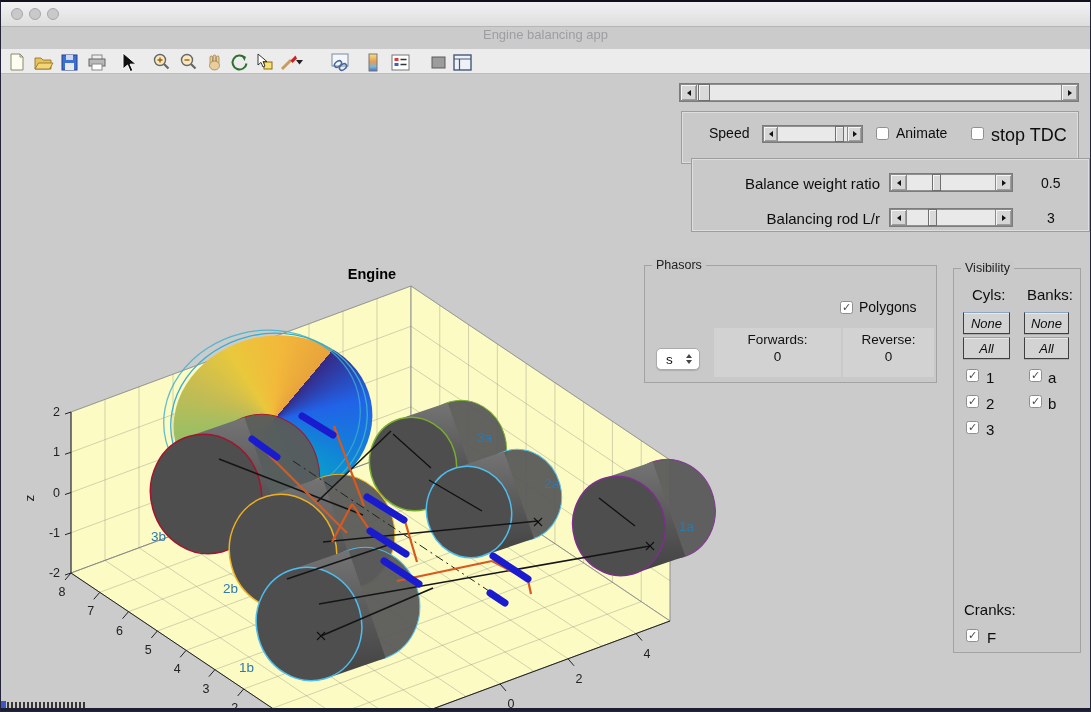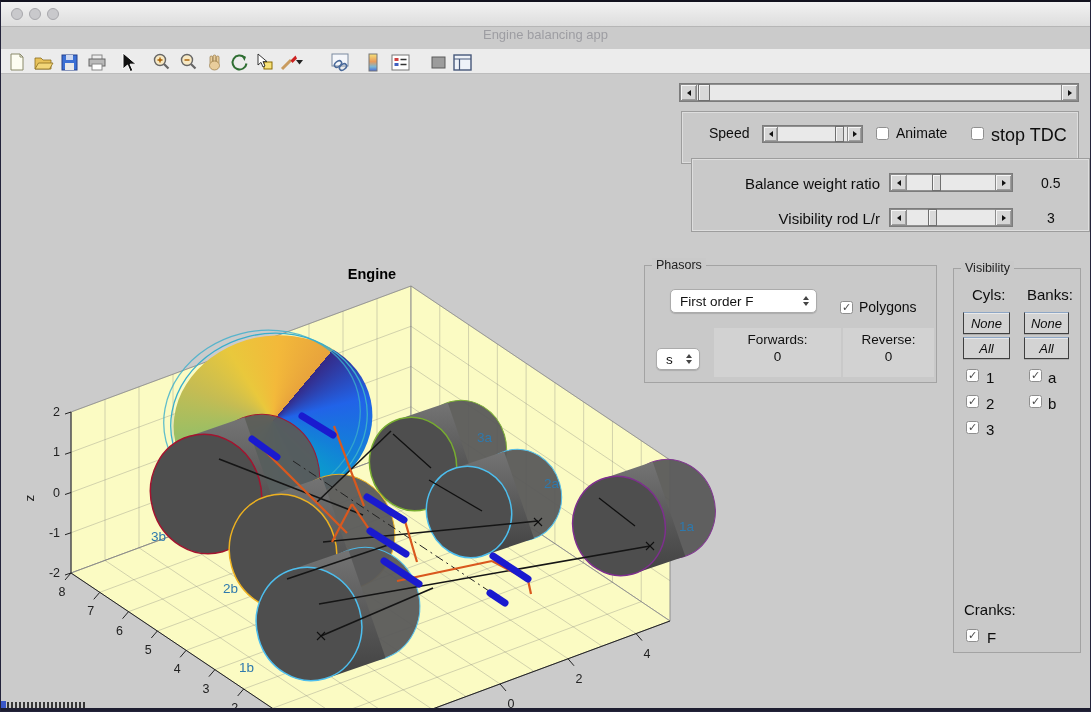--- a/index.html
+++ b/index.html
@@ -379,44 +379,37 @@
           <span class="tl-left"></span>
         </div>
       <div class="trk">
           <div class="th" style="left:28%"></div>
         </div>
       <div class="ar">
           <span class="tl-right"></span>
         </div>
     </div>
     <div class="val" style="left:349px;top:16px">0.5</div>
-    <div class="lbl" style="left:20px;top:51px;width:168px;text-align:right">Visibility rod L/r</div>
+    <div class="lbl" style="left:20px;top:51px;width:168px;text-align:right">Balancing rod L/r</div>
     <div class="msl" style="left:197px;top:49px;width:124px;height:19px">
       <div class="ar">
           <span class="tl-left"></span>
         </div>
       <div class="trk">
           <div class="th" style="left:24%"></div>
         </div>
       <div class="ar">
           <span class="tl-right"></span>
         </div>
     </div>
     <div class="val" style="left:355px;top:51px">3</div>
   </div>
 
   <div class="gbox" style="left:643px;top:263px;width:293px;height:118px">
     <div class="legend">Phasors</div>
-    <div class="pop" style="left:25px;top:23px;width:147px;height:24px">
-      <span>First order F</span>
-      <span class="chevs">
-          <i class="up"></i>
-          <i class="dn"></i>
-        </span>
-    </div>
     <span class="cb on" style="left:195px;top:35px"></span>
     <div class="lbl" style="left:214px;top:33px;font-size:14px">Polygons</div>
     <div class="cell" style="left:69px;top:62px;width:127px;height:49px">
       <div style="font-size:13.5px;margin-top:4px">Forwards:</div>
       <div style="font-size:13.5px;margin-top:2px">0</div>
     </div>
     <div class="cell" style="left:198px;top:62px;width:91px;height:49px">
       <div style="font-size:13.5px;margin-top:4px">Reverse:</div>
       <div style="font-size:13.5px;margin-top:2px">0</div>
     </div>

